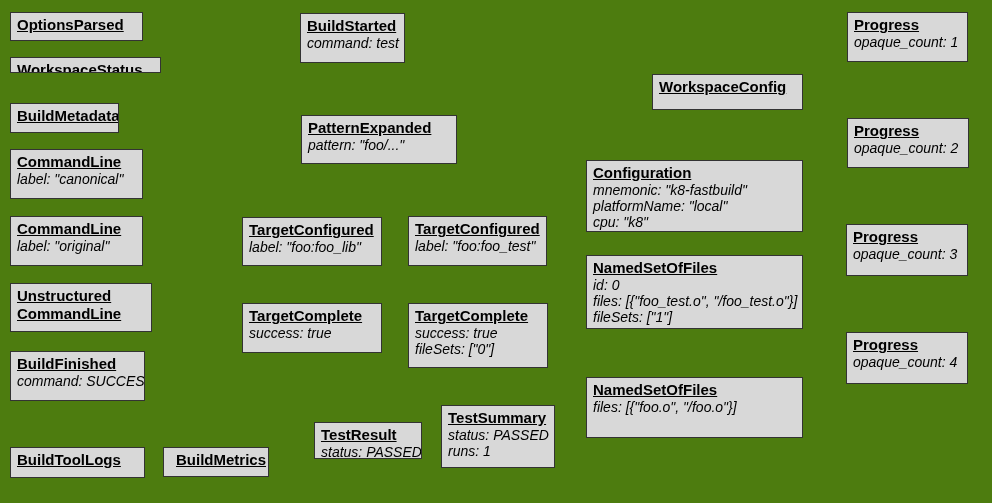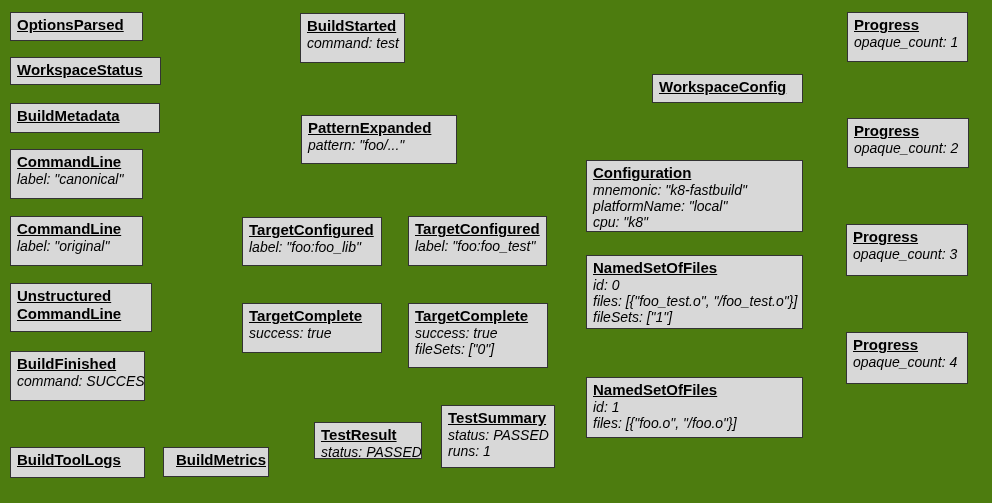--- a/index.html
+++ b/index.html
@@ -40,25 +40,25 @@
 </style>
 </head>
 <body>
 
 <div id="canvas">
 
   <div class="node" style="left:10px; top:12px; width:133px; height:29px;">
     <div class="title">OptionsParsed</div>
   </div>
 
-  <div class="node" style="left:10px; top:57px; width:151px; height:28px;">
+  <div class="node" style="left:10px; top:57px; width:151px; height:16px;">
     <div class="title">WorkspaceStatus</div>
   </div>
 
-  <div class="node" style="left:10px; top:103px; width:150px; height:30px;">
+  <div class="node" style="left:10px; top:103px; width:109px; height:30px;">
     <div class="title">BuildMetadata</div>
   </div>
 
   <div class="node" style="left:10px; top:149px; width:133px; height:50px;">
     <div class="title">CommandLine</div>
     <div class="line">label: "canonical"</div>
   </div>
 
   <div class="node" style="left:10px; top:216px; width:133px; height:50px;">
     <div class="title">CommandLine</div>
@@ -118,41 +118,40 @@
     <div class="title">TestResult</div>
     <div class="line">status: PASSED</div>
   </div>
 
   <div class="node" style="left:441px; top:405px; width:114px; height:63px;">
     <div class="title">TestSummary</div>
     <div class="line">status: PASSED</div>
     <div class="line">runs: 1</div>
   </div>
 
-  <div class="node" style="left:652px; top:74px; width:151px; height:29px;">
+  <div class="node" style="left:652px; top:74px; width:151px; height:36px;">
     <div class="title">WorkspaceConfig</div>
   </div>
 
   <div class="node" style="left:586px; top:160px; width:217px; height:72px;">
     <div class="title">Configuration</div>
     <div class="line">mnemonic: "k8-fastbuild"</div>
     <div class="line">platformName: "local"</div>
     <div class="line">cpu: "k8"</div>
   </div>
 
   <div class="node" style="left:586px; top:255px; width:217px; height:74px;">
     <div class="title">NamedSetOfFiles</div>
     <div class="line">id: 0</div>
     <div class="line">files: [{"foo_test.o", "/foo_test.o"}]</div>
     <div class="line">fileSets: ["1"]</div>
   </div>
 
   <div class="node" style="left:586px; top:377px; width:217px; height:61px;">
     <div class="title">NamedSetOfFiles</div>
-    <div class="line">id: 1</div>
     <div class="line">files: [{"foo.o", "/foo.o"}]</div>
   </div>
 
   <div class="node" style="left:847px; top:12px; width:121px; height:50px;">
     <div class="title">Progress</div>
     <div class="line">opaque_count: 1</div>
   </div>
 
   <div class="node" style="left:847px; top:118px; width:122px; height:50px;">
     <div class="title">Progress</div>

